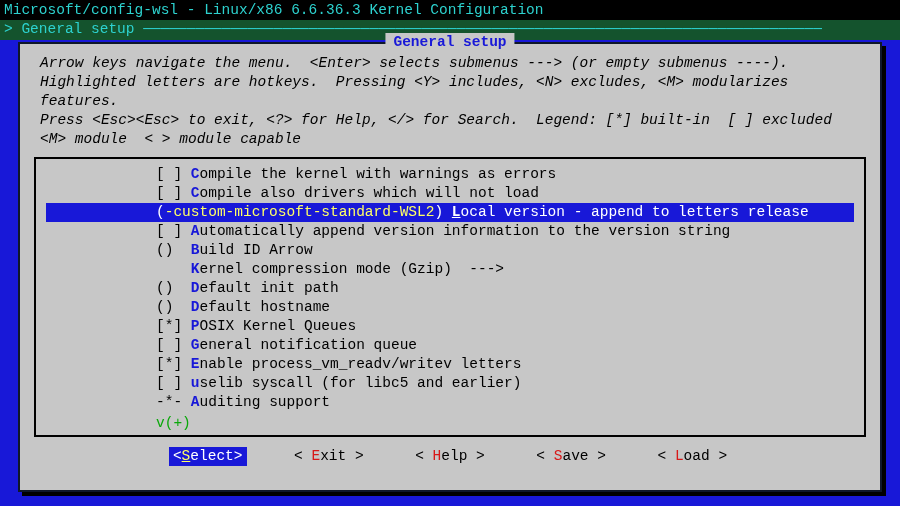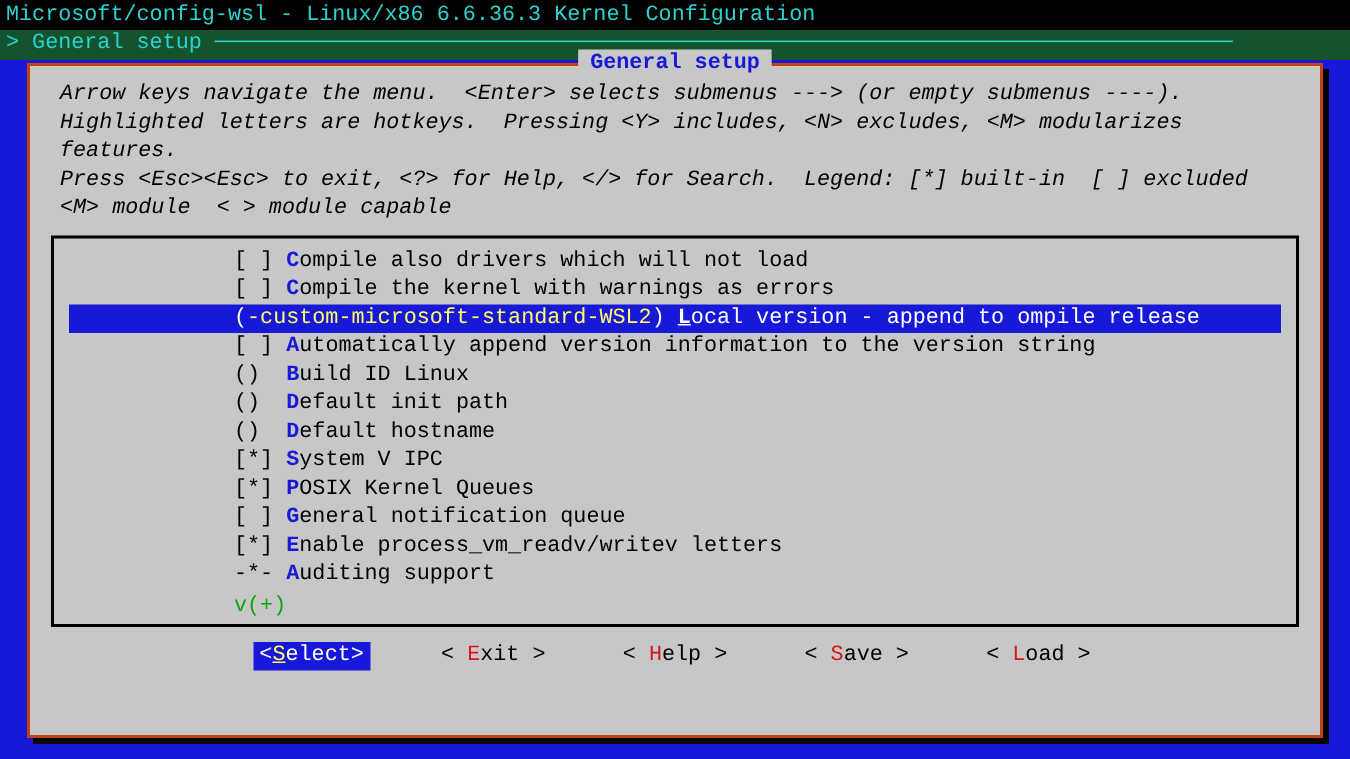--- a/index.html
+++ b/index.html
@@ -32,21 +32,21 @@
     white-space: pre;
     position: relative;
   }
   .dialog {
     position: absolute;
     left: 18px;
     right: 18px;
     top: 42px;
     bottom: 14px;
     background: #c7c7c7;
-    border: 2px solid #c2410c;
+    border: 2px solid #0f172a;
     box-shadow: 4px 4px 0 #000;
   }
   .dialog-title {
     position: absolute;
     top: -11px;
     left: 50%;
     transform: translateX(-50%);
     background: #c7c7c7;
     color: #1818d8;
     padding: 0 8px;
@@ -110,30 +110,31 @@
 
   <div class="dialog">
     <div class="dialog-title">General setup</div>
 
     <div class="help">Arrow keys navigate the menu.  &lt;Enter&gt; selects submenus ---&gt; (or empty submenus ----).
 Highlighted letters are hotkeys.  Pressing &lt;Y&gt; includes, &lt;N&gt; excludes, &lt;M&gt; modularizes features.
 Press &lt;Esc&gt;&lt;Esc&gt; to exit, &lt;?&gt; for Help, &lt;/&gt; for Search.  Legend: [*] built-in  [ ] excluded
 &lt;M&gt; module  &lt; &gt; module capable</div>
 
     <div class="menu-box" id="menu-list">
+        <div class="item"><span class="item-indent"></span><span>[</span><span class="paren-inner"> </span><span>] </span><span class="hk">C</span><span>ompile the kernel with warnings as errors</span></div>
         <div class="item"><span class="item-indent"></span><span>[ ] </span><span class="hk">C</span><span>ompile also drivers which will not load</span></div>
-        <div class="item"><span class="item-indent"></span><span>[</span><span class="paren-inner"> </span><span>] </span><span class="hk">C</span><span>ompile the kernel with warnings as errors</span></div>
-        <div class="item sel"><span class="item-indent"></span><span>(</span><span class="paren-inner">-custom-microsoft-standard-WSL2</span><span>) </span><span class="hk">L</span><span>ocal version - append to ompile release</span></div>
+        <div class="item sel"><span class="item-indent"></span><span>(</span><span class="paren-inner">-custom-microsoft-standard-WSL2</span><span>) </span><span class="hk">L</span><span>ocal version - append to letters release</span></div>
         <div class="item"><span class="item-indent"></span><span>[</span><span class="paren-inner"> </span><span>] </span><span class="hk">A</span><span>utomatically append version information to the version string</span></div>
-        <div class="item"><span class="item-indent"></span><span>()  </span><span class="hk">B</span><span>uild ID Linux</span></div>
+        <div class="item"><span class="item-indent"></span><span>()  </span><span class="hk">B</span><span>uild ID Arrow</span></div>
+        <div class="item"><span class="item-indent"></span><span>    </span><span class="hk">K</span><span>ernel compression mode (Gzip)  ---&gt;</span></div>
         <div class="item"><span class="item-indent"></span><span>()  </span><span class="hk">D</span><span>efault init path</span></div>
         <div class="item"><span class="item-indent"></span><span>()  </span><span class="hk">D</span><span>efault hostname</span></div>
-        <div class="item"><span class="item-indent"></span><span>[*] </span><span class="hk">S</span><span>ystem V IPC</span></div>
         <div class="item"><span class="item-indent"></span><span>[*] </span><span class="hk">P</span><span>OSIX Kernel Queues</span></div>
         <div class="item"><span class="item-indent"></span><span>[ ] </span><span class="hk">G</span><span>eneral notification queue</span></div>
         <div class="item"><span class="item-indent"></span><span>[*] </span><span class="hk">E</span><span>nable process_vm_readv/writev letters</span></div>
+        <div class="item"><span class="item-indent"></span><span>[ ] </span><span class="hk">u</span><span>selib syscall (for libc5 and earlier)</span></div>
         <div class="item"><span class="item-indent"></span><span>-*- </span><span class="hk">A</span><span>uditing support</span></div>
         <div class="more">v(+)</div>
       </div>
 
     <div class="btnbar" id="btnbar"><span class="btn sel"><span>&lt;</span><span class="hk">S</span><span>elect&gt;</span></span>     <span class="btn"><span>&lt; </span><span class="hk">E</span><span>xit &gt;</span></span>     <span class="btn"><span>&lt; </span><span class="hk">H</span><span>elp &gt;</span></span>     <span class="btn"><span>&lt; </span><span class="hk">S</span><span>ave &gt;</span></span>     <span class="btn"><span>&lt; </span><span class="hk">L</span><span>oad &gt;</span></span></div>
   </div>
 </div>
 
 </body></html>

